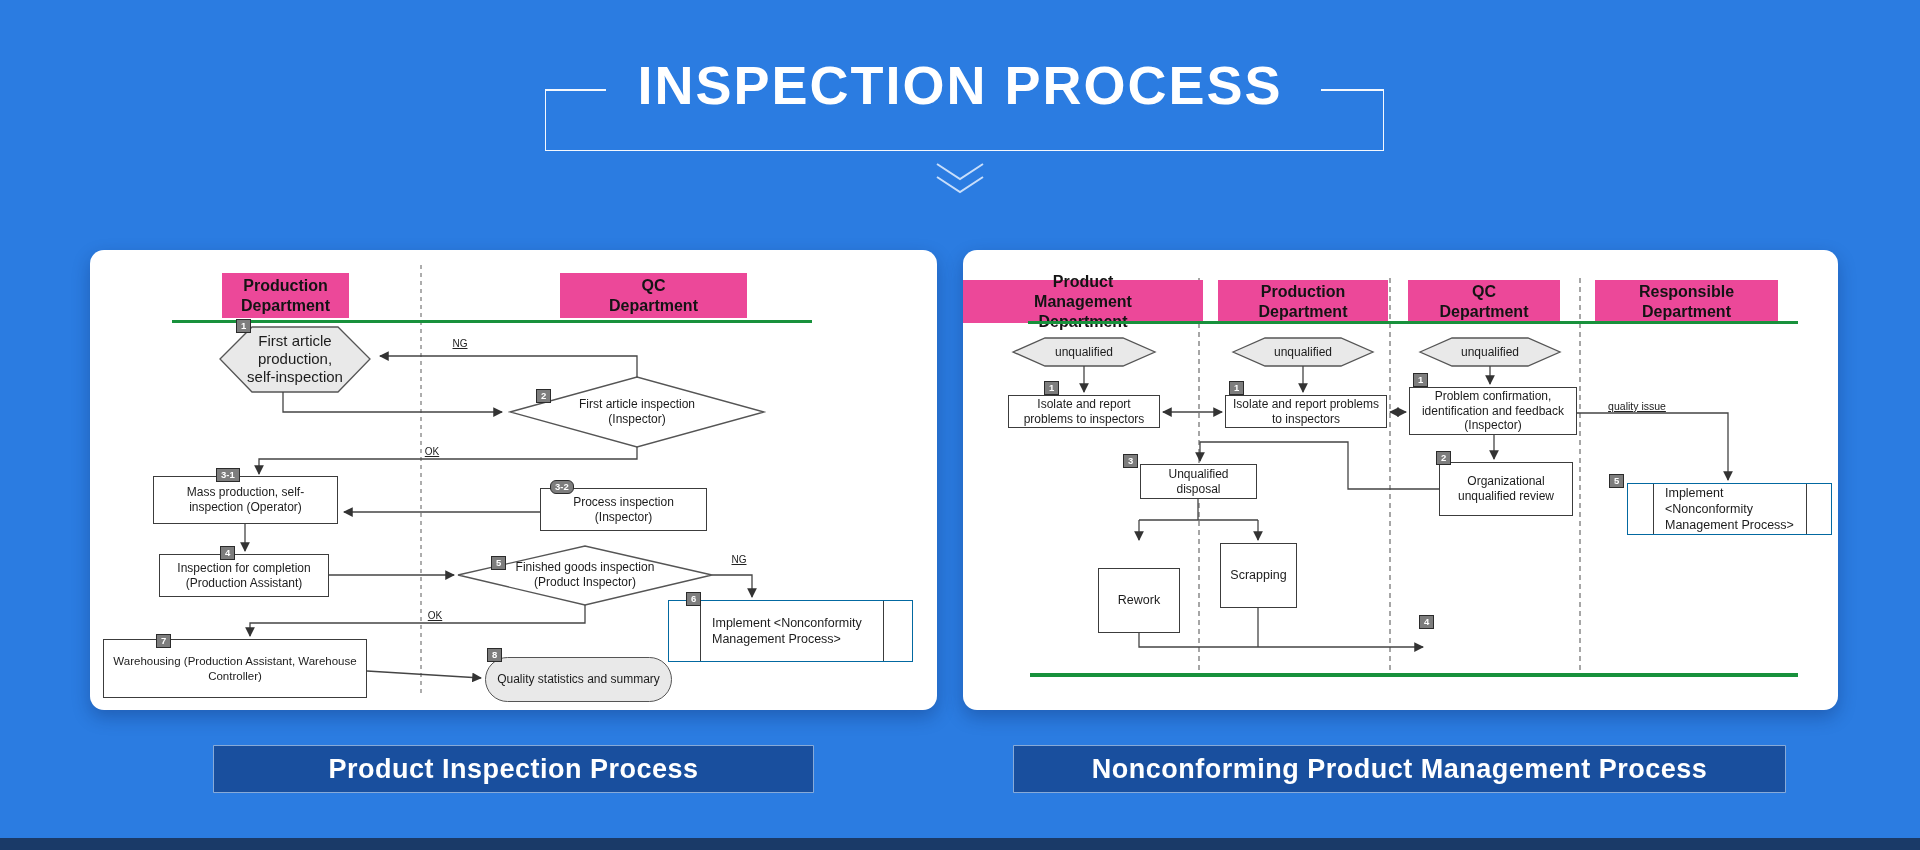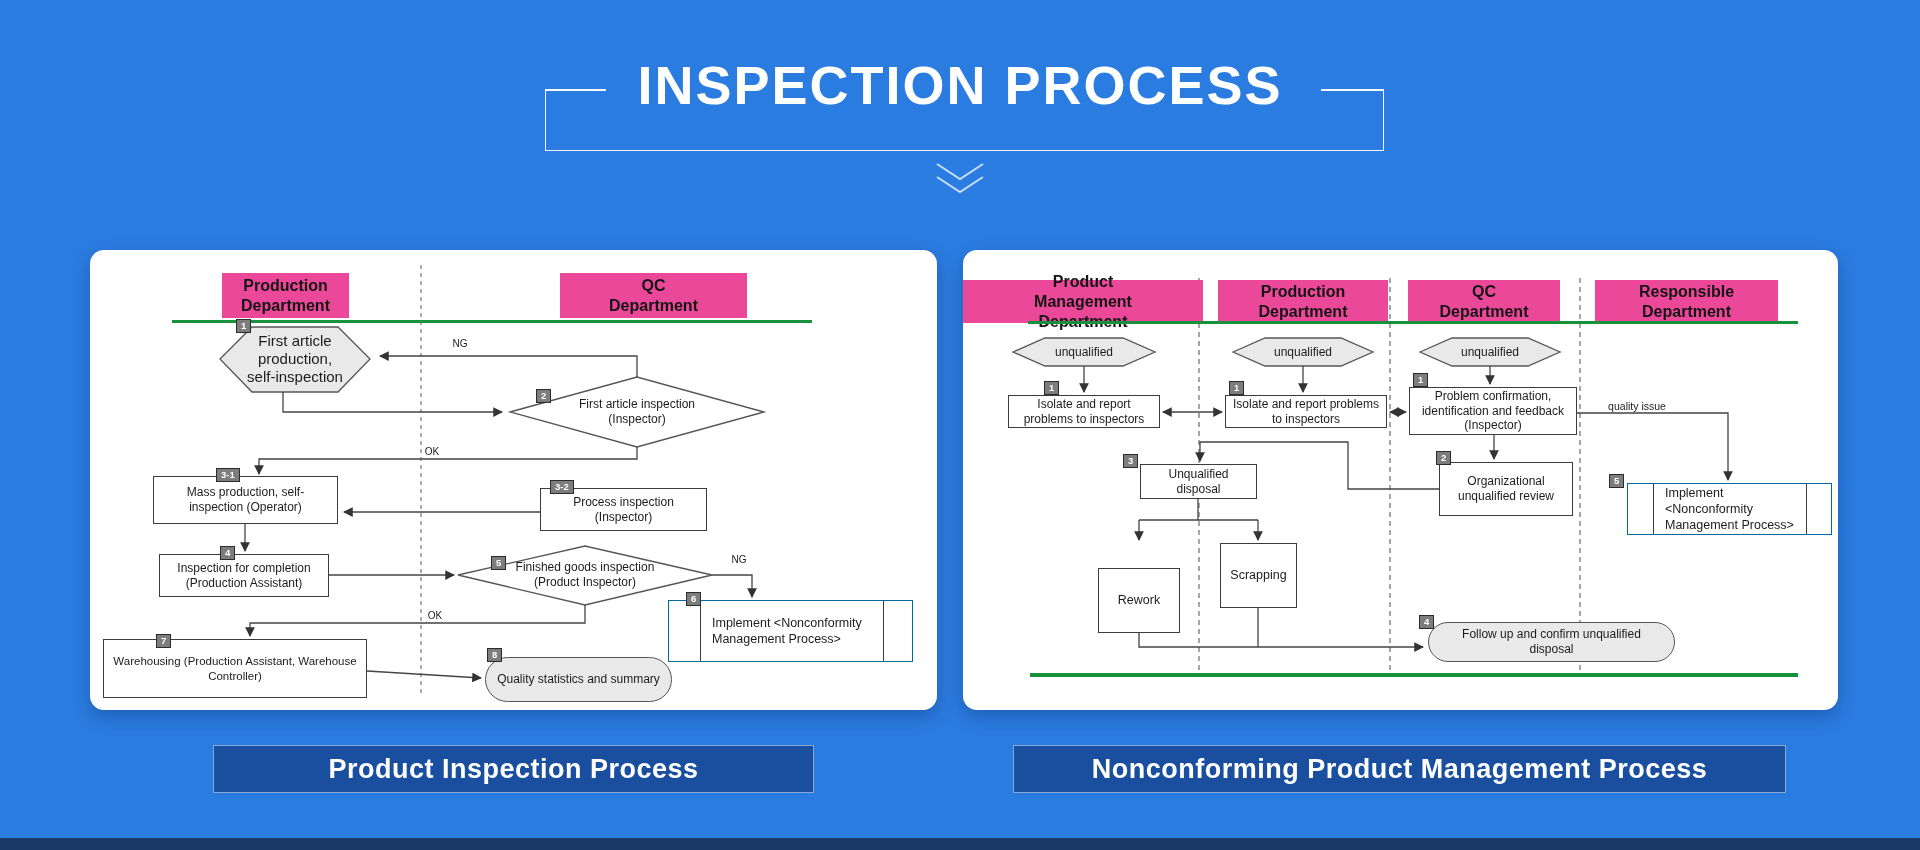--- a/index.html
+++ b/index.html
@@ -35,21 +35,21 @@
        line-height:1.25;color:#141414;box-sizing:border-box;}
   .gline{position:absolute;background:#18913c;}
   .box{position:absolute;background:#fff;border:1px solid #3c3c3c;display:flex;
        align-items:center;justify-content:center;text-align:center;font-size:12px;
        color:#1c1c1c;line-height:1.22;padding:2px 6px;box-sizing:border-box;}
   .stadium{border-radius:999px;background:#e9e9e9;border:1px solid #555;}
   .ntext{position:absolute;display:flex;align-items:center;justify-content:center;
          text-align:center;font-size:12px;color:#1c1c1c;line-height:1.22;}
   .badge{position:absolute;background:#7d7d7d;border:1px solid #2b2b2b;color:#fff;
          font-size:9.5px;font-weight:bold;line-height:12px;padding:0 4px;z-index:6;}
-  .lbl{position:absolute;font-size:10px;color:#222;z-index:5;text-align:center;}
+  .lbl{position:absolute;font-size:10px;color:#222;z-index:5;text-align:center;text-decoration:underline;}
   .predef{position:absolute;background:#fff;border:1px solid #0369a1;box-sizing:border-box;}
   .predef .bar{position:absolute;top:0;bottom:0;width:1px;background:#3c3c3c;}
   .predef .ptext{position:absolute;inset:0;display:flex;flex-direction:column;
          justify-content:center;font-size:12.5px;color:#1c1c1c;line-height:1.3;
          text-align:left;box-sizing:border-box;}
   .strip{position:absolute;left:0;top:838px;width:1920px;height:12px;background:#1a3a68;}
   svg{position:absolute;left:0;top:0;}
 </style>
 </head>
 <body>
@@ -95,21 +95,21 @@
   <div class="ntext" style="left:152px;top:81px;width:106px;height:56px;font-size:15px;">First article production, self-inspection</div>
   <span class="badge" style="left:146px;top:69px;">1</span>
 
   <div class="ntext" style="left:478px;top:139px;width:138px;height:46px;">First article inspection (Inspector)</div>
   <span class="badge" style="left:446px;top:139px;">2</span>
 
   <div class="box" style="left:63px;top:226px;width:185px;height:48px;">Mass production, self-inspection (Operator)</div>
   <span class="badge" style="left:126px;top:218px;">3-1</span>
 
   <div class="box" style="left:450px;top:238px;width:167px;height:43px;">Process inspection (Inspector)</div>
-  <span class="badge" style="left:460px;top:230px;">3-2</span>
+  <span class="badge" style="left:460px;top:230px;border-radius:6px;">3-2</span>
 
   <div class="box" style="left:69px;top:304px;width:170px;height:43px;">Inspection for completion (Production Assistant)</div>
   <span class="badge" style="left:130px;top:296px;">4</span>
 
   <div class="ntext" style="left:420px;top:300px;width:150px;height:50px;">Finished goods inspection (Product Inspector)</div>
   <span class="badge" style="left:401px;top:306px;">5</span>
 
   <div class="predef" style="left:578px;top:350px;width:245px;height:62px;">
     <div class="bar" style="left:31px;"></div>
     <div class="bar" style="left:214px;"></div>
@@ -176,21 +176,20 @@
 
   <div class="box" style="left:476px;top:212px;width:134px;height:54px;padding:0 16px;">Organizational unqualified review</div>
   <span class="badge" style="left:473px;top:201px;">2</span>
 
   <div class="box" style="left:177px;top:214px;width:117px;height:35px;">Unqualified disposal</div>
   <span class="badge" style="left:160px;top:204px;">3</span>
 
   <div class="box" style="left:135px;top:293px;width:82px;height:65px;font-size:12.5px;margin-top:25px;">Rework</div>
   <div class="box" style="left:257px;top:293px;width:77px;height:65px;font-size:12.5px;">Scrapping</div>
 
-  <div class="box stadium" style="left:465px;top:372px;width:247px;height:40px;padding:0 30px;">Follow up and confirm unqualified disposal</div>
   <span class="badge" style="left:456px;top:365px;">4</span>
 
   <div class="predef" style="left:664px;top:233px;width:205px;height:52px;">
     <div class="bar" style="left:25px;"></div>
     <div class="bar" style="left:178px;"></div>
     <div class="ptext" style="padding:0 28px 0 37px;">Implement &lt;Nonconformity Management Process&gt;</div>
   </div>
   <span class="badge" style="left:646px;top:224px;">5</span>
 
   <div class="lbl" style="left:628px;top:150px;width:92px;font-size:10.5px;background:#fff;z-index:4;">quality issue</div>

